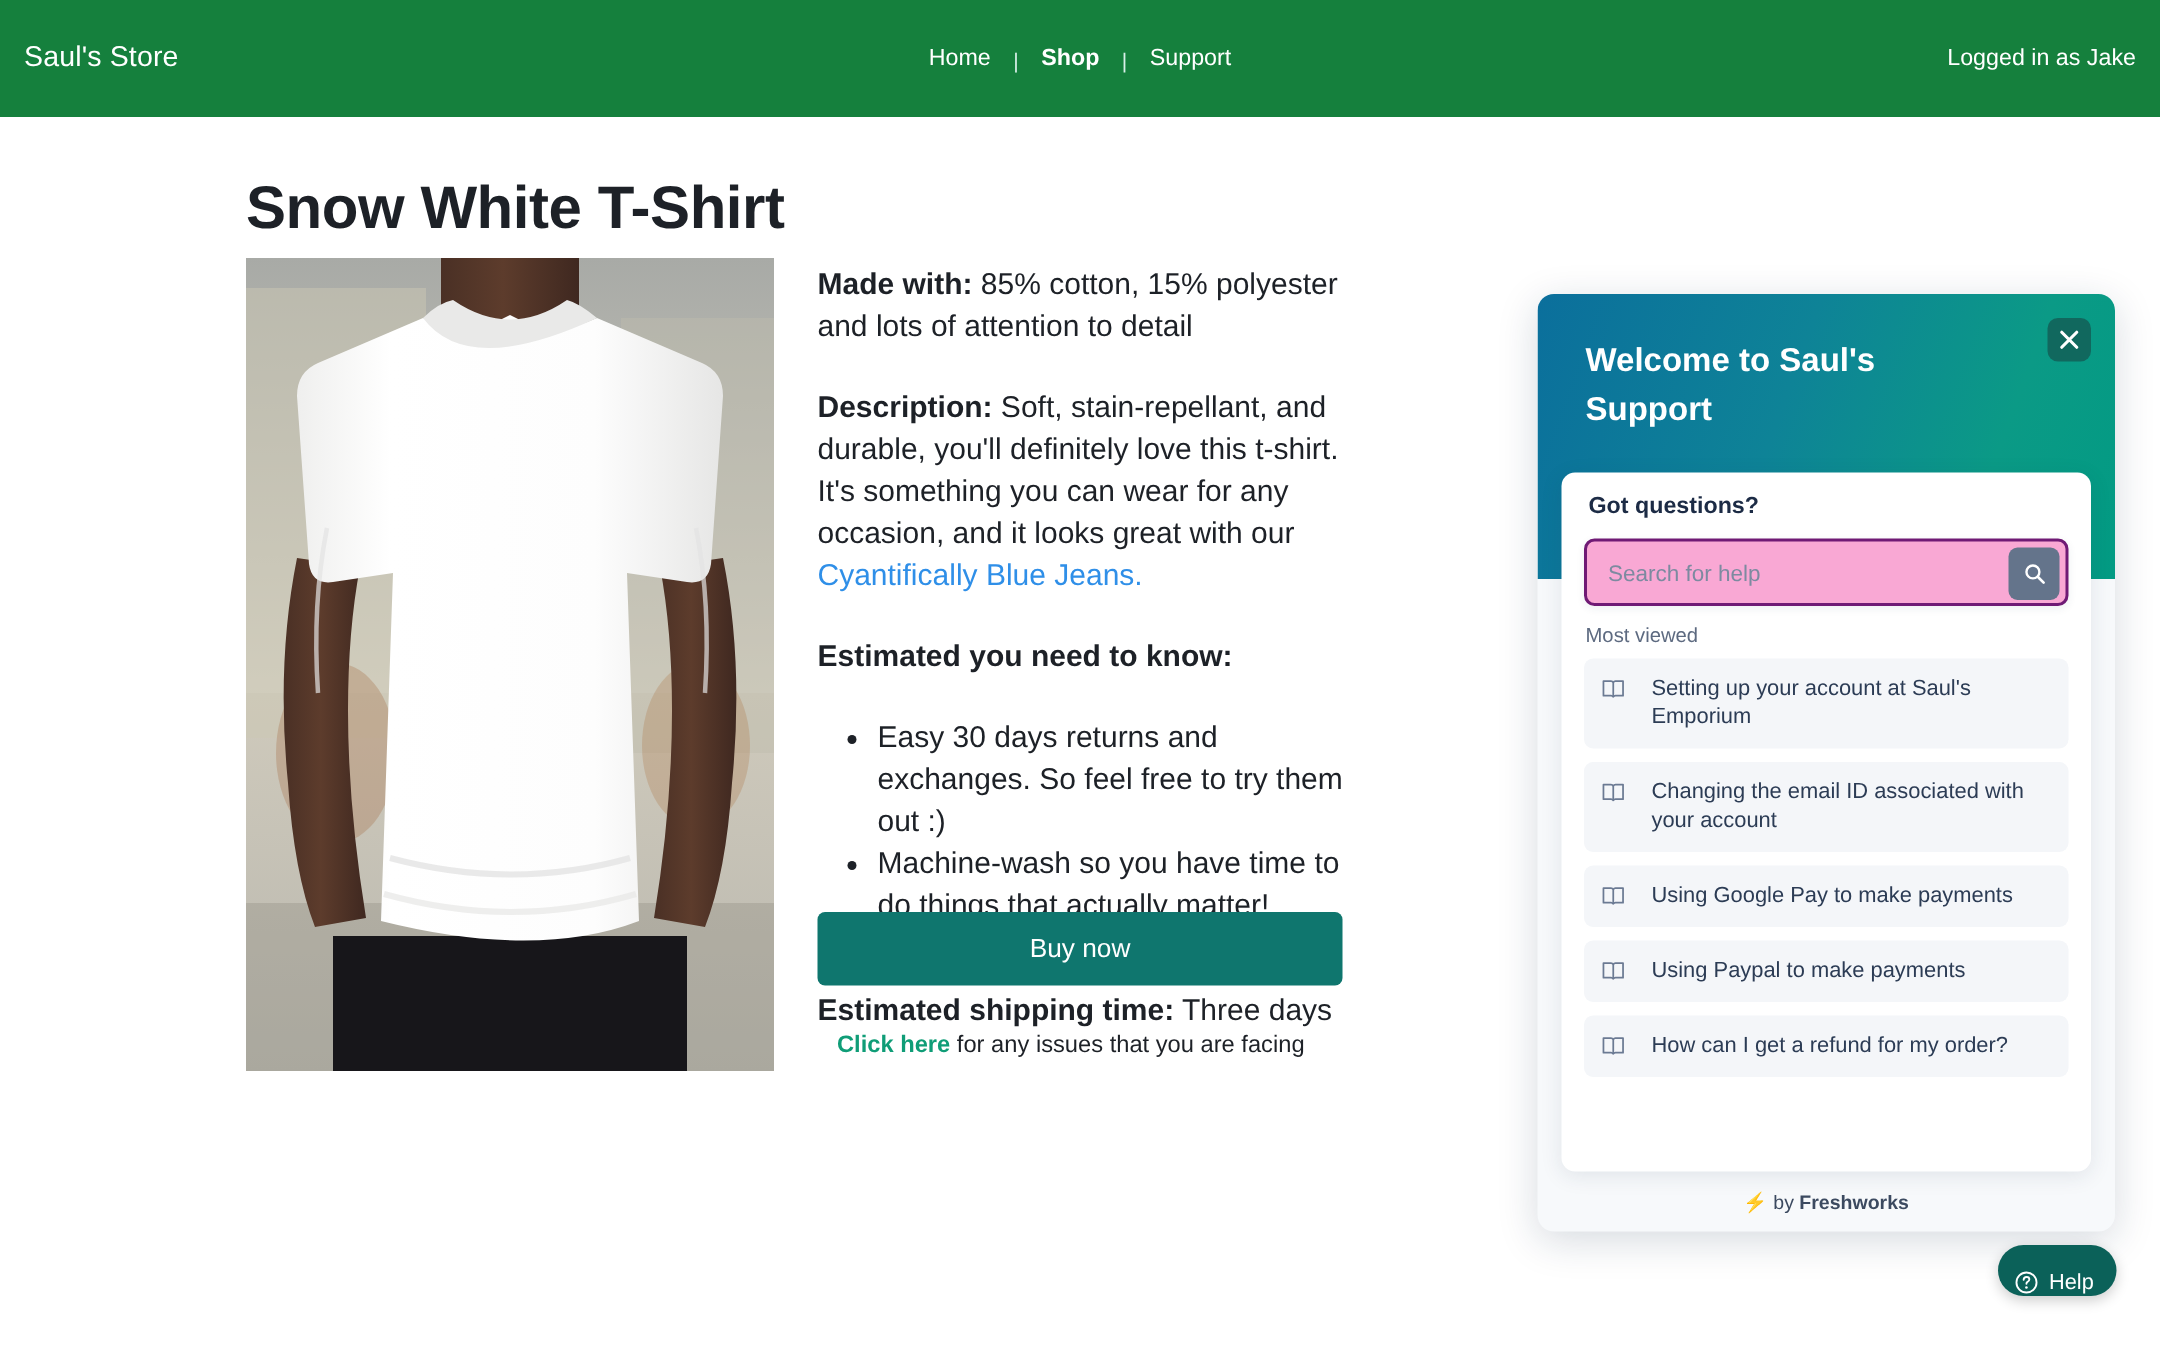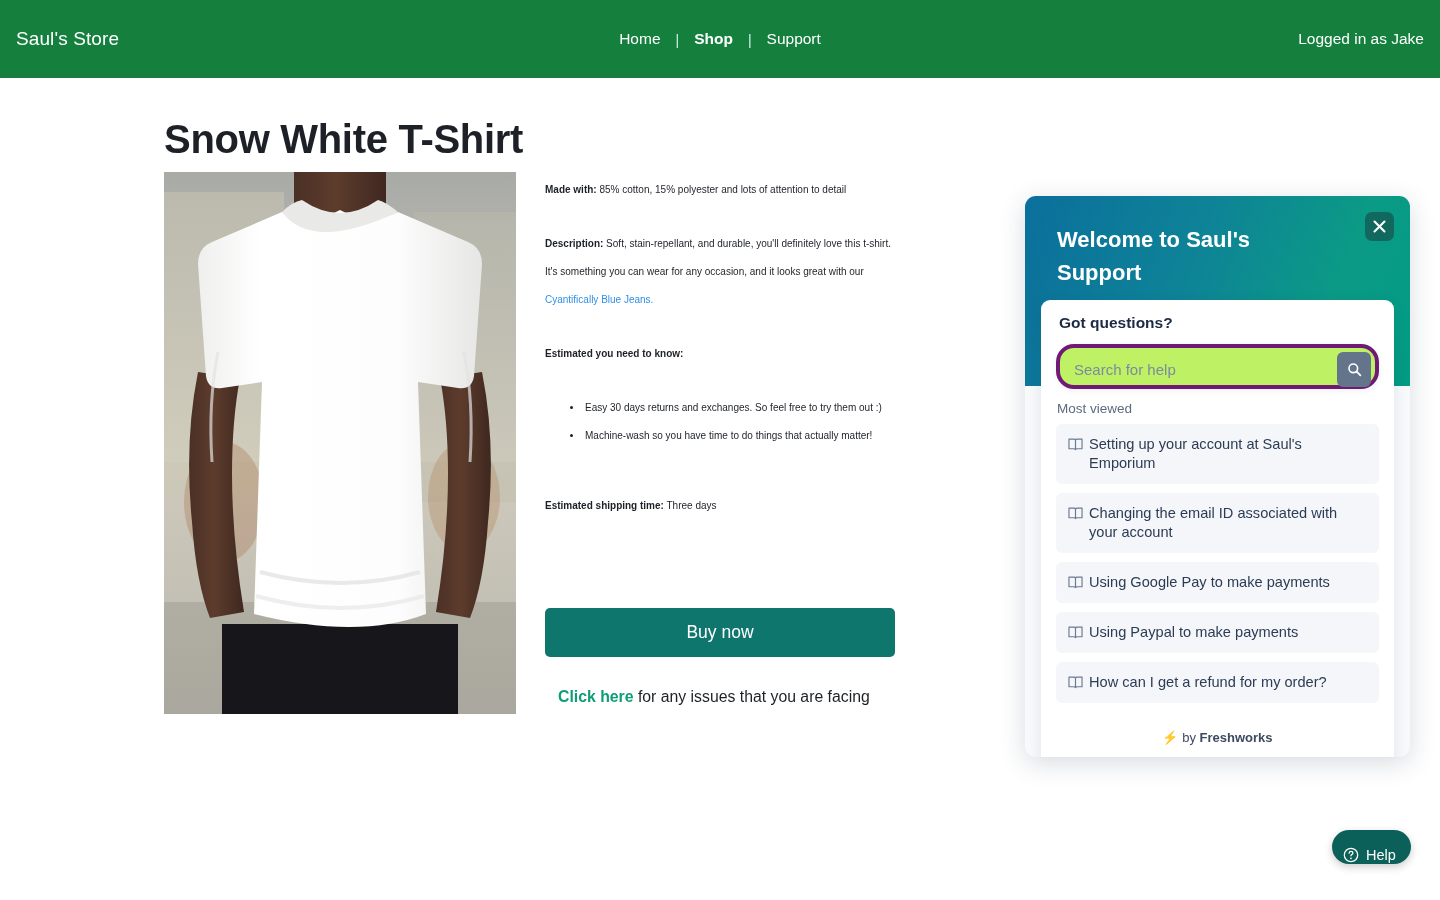--- a/index.html
+++ b/index.html
@@ -46,21 +46,21 @@
     position: absolute; left: 164px; top: 172px;
     width: 352px; height: 542px;
     overflow: hidden;
     background: #c9cbc6;
   }
   .product-photo svg { display: block; }
 
   .product-info {
     position: absolute; left: 545px; top: 176px;
     width: 352px;
-    font-size: 10px; line-height: 28px; color: #1d2127;
+    font-size: 20px; line-height: 28px; color: #1d2127;
   }
   .product-info p { margin: 0 0 26px 0; }
   .product-info b { font-weight: bold; }
   .jeans-link { color: #2f8fe8; text-decoration: none; }
   .product-info ul { margin: 2px 0 42px 0; padding-left: 38px; }
   .product-info li { margin: 0; padding-left: 2px; }
   .shipping { margin-bottom: 0 !important; }
 
   .buy-now {
     position: absolute; left: 545px; top: 608px;
@@ -73,21 +73,21 @@
   }
   .issues-line {
     position: absolute; left: 558px; top: 688px;
     font-size: 15.8px; color: #1d2127;
   }
   .issues-link { color: #0f9d77; font-weight: bold; text-decoration: none; }
 
   
   .widget {
     position: absolute; left: 1025px; top: 196px;
-    width: 385px; height: 561px;
+    width: 385px; height: 625px;
     border-radius: 11px;
     background: #f7f9fb;
     box-shadow: 0 6px 26px rgba(20,40,70,.17);
     overflow: hidden;
   }
   .widget-header {
     position: absolute; left: 0; top: 0;
     width: 385px; height: 190px;
     background: linear-gradient(110deg, #0b6f9c 0%, #0e8397 42%, #0b9a86 76%, #029b83 100%);
   }
@@ -98,34 +98,34 @@
   }
   .close-btn {
     position: absolute; right: 16px; top: 16px;
     width: 29px; height: 29px;
     background: #11685e; border: none; border-radius: 7px;
     display: flex; align-items: center; justify-content: center;
     cursor: pointer;
   }
 
   .search-card {
-    position: absolute; left: 16px; top: 104px;
+    position: absolute; left: 16px; top: 119px;
     width: 353px; height: 466px;
     background: #ffffff; border-radius: 9px;
     box-shadow: 0 3px 14px rgba(30,50,80,.10);
   }
   .got-questions {
     position: absolute; left: 18px; top: 14px;
     font-size: 15.5px; font-weight: bold; color: #1c2b45;
   }
   .search-wrap {
     position: absolute; left: 15px; top: 44px;
     width: 323px; height: 45px;
-    background: #bef264; border: 4px solid #701a75;
-    border-radius: 18px; box-shadow: 0 2px 6px rgba(30,50,80,.07);
+    background: #f9a8d4; border: 2px solid #701a75;
+    border-radius: 7px; box-shadow: 0 2px 6px rgba(30,50,80,.07);
   }
   .search-input {
     position: absolute; left: 0; top: 0;
     width: 270px; height: 43px;
     border: none; outline: none; background: transparent;
     padding: 0 14px;
     font-family: "Liberation Sans", sans-serif;
     font-size: 15px; color: #39465c;
   }
   .search-input::placeholder { color: #7d8aa0; }
@@ -139,21 +139,21 @@
 
   .most-viewed {
     position: absolute; left: 16px; top: 101px;
     font-size: 13.5px; color: #5d6a80;
   }
   .article-list {
     position: absolute; left: 15px; top: 124px;
     width: 323px;
   }
   .article-item {
-    display: flex; align-items: flex-start; gap: 6px;
+    display: flex; align-items: flex-start; gap: 18px;
     background: #f4f6f9; border-radius: 6px;
     padding: 11px 13px 11px 12px;
     margin-bottom: 9px;
     cursor: pointer;
   }
   .article-text {
     font-size: 14.6px; line-height: 19px; color: #2c3c55;
   }
   .book-icon { flex: 0 0 auto; margin-top: 2px; }
 

